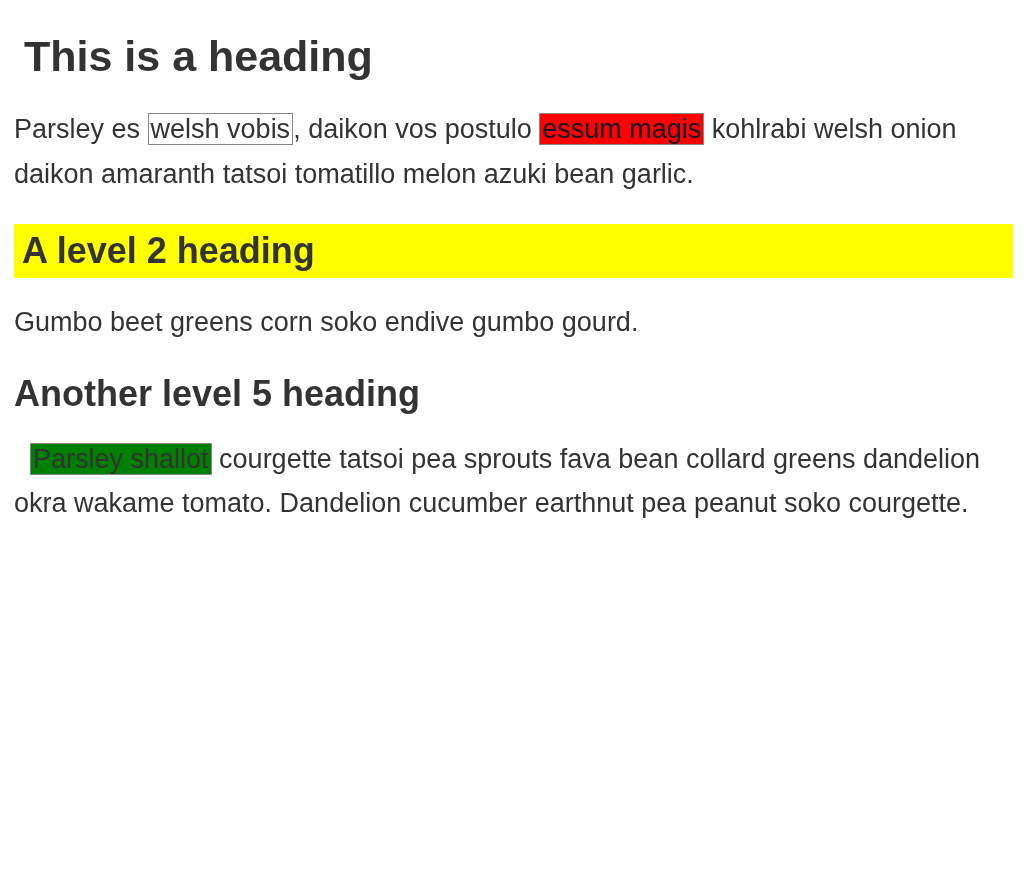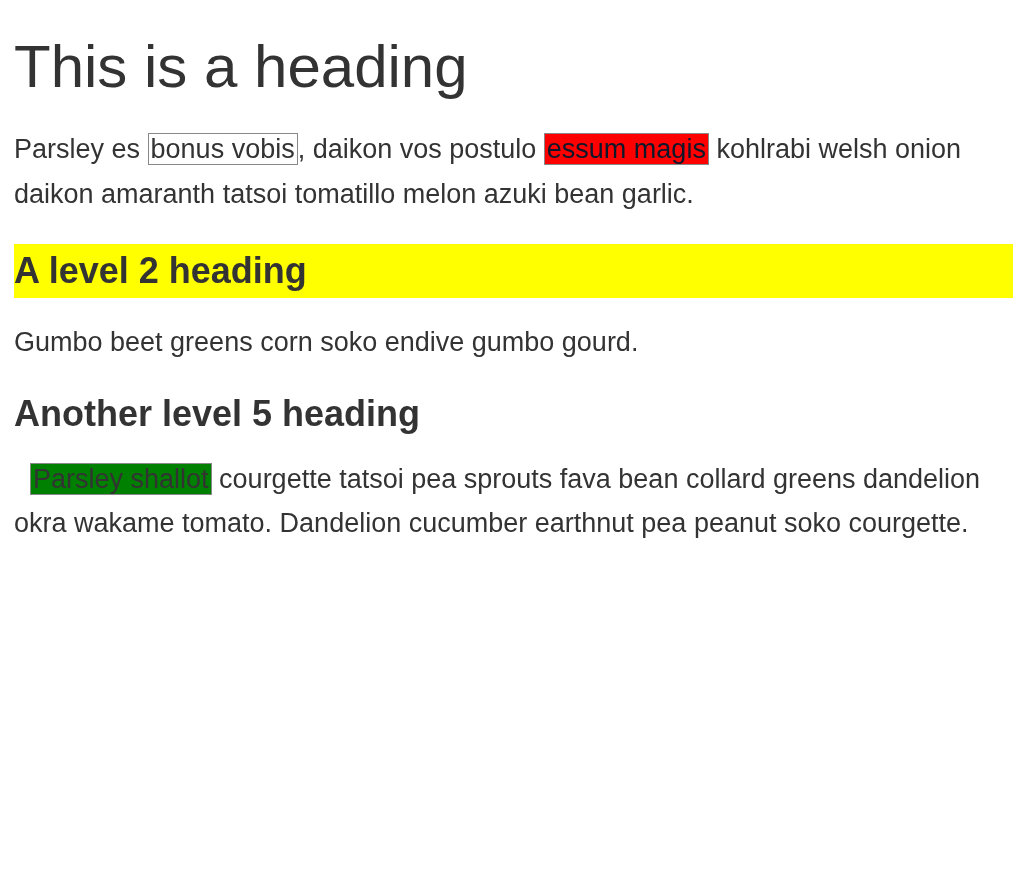--- a/index.html
+++ b/index.html
@@ -5,34 +5,34 @@
     body {
       font-family: Arial, Helvetica, sans-serif;
       color: #333;
       margin: 0;
       padding: 14px;
       width: 1027px;
       box-sizing: border-box;
       background: #fff;
     }
     h1 {
-      font-size: 60px;
-      font-weight: normal;
-      margin: 18px 0 26px 0;
+      font-size: 43px;
+      font-weight: bold;
+      margin: 18px 0 26px 10px;
       color: #333;
     }
     h2 {
       font-size: 36px;
       font-weight: bold;
       margin: 28px 0 22px 0;
       color: #333;
     }
     h2.highlighted {
       background: #ffff00;
-      padding: 6px 0;
+      padding: 6px 8px;
     }
     p {
       font-size: 27px;
       line-height: 1.65;
       margin: 18px 0 28px 0;
       color: #333;
     }
     .boxed {
       border: 1px solid #888;
       padding: 0 2px;
@@ -50,21 +50,21 @@
       padding: 0 2px;
       margin-left: 16px;
     }
   </style>
 </head>
 <body>
 
 <h1>This is a heading</h1>
 
 <p>
-  <span>Parsley es </span><span class="boxed">bonus vobis</span><span>, daikon vos postulo </span><span class="red-bg">essum magis</span><span> kohlrabi welsh onion daikon amaranth tatsoi tomatillo melon azuki bean garlic.</span>
+  <span>Parsley es </span><span class="boxed">welsh vobis</span><span>, daikon vos postulo </span><span class="red-bg">essum magis</span><span> kohlrabi welsh onion daikon amaranth tatsoi tomatillo melon azuki bean garlic.</span>
 </p>
 
 <h2 class="highlighted">A level 2 heading</h2>
 
 <p>Gumbo beet greens corn soko endive gumbo gourd.</p>
 
 <h2>Another level 5 heading</h2>
 
 <p>
   <span class="green-bg">Parsley shallot</span><span> courgette tatsoi pea sprouts fava bean collard greens dandelion okra wakame tomato. Dandelion cucumber earthnut pea peanut soko courgette.</span>

